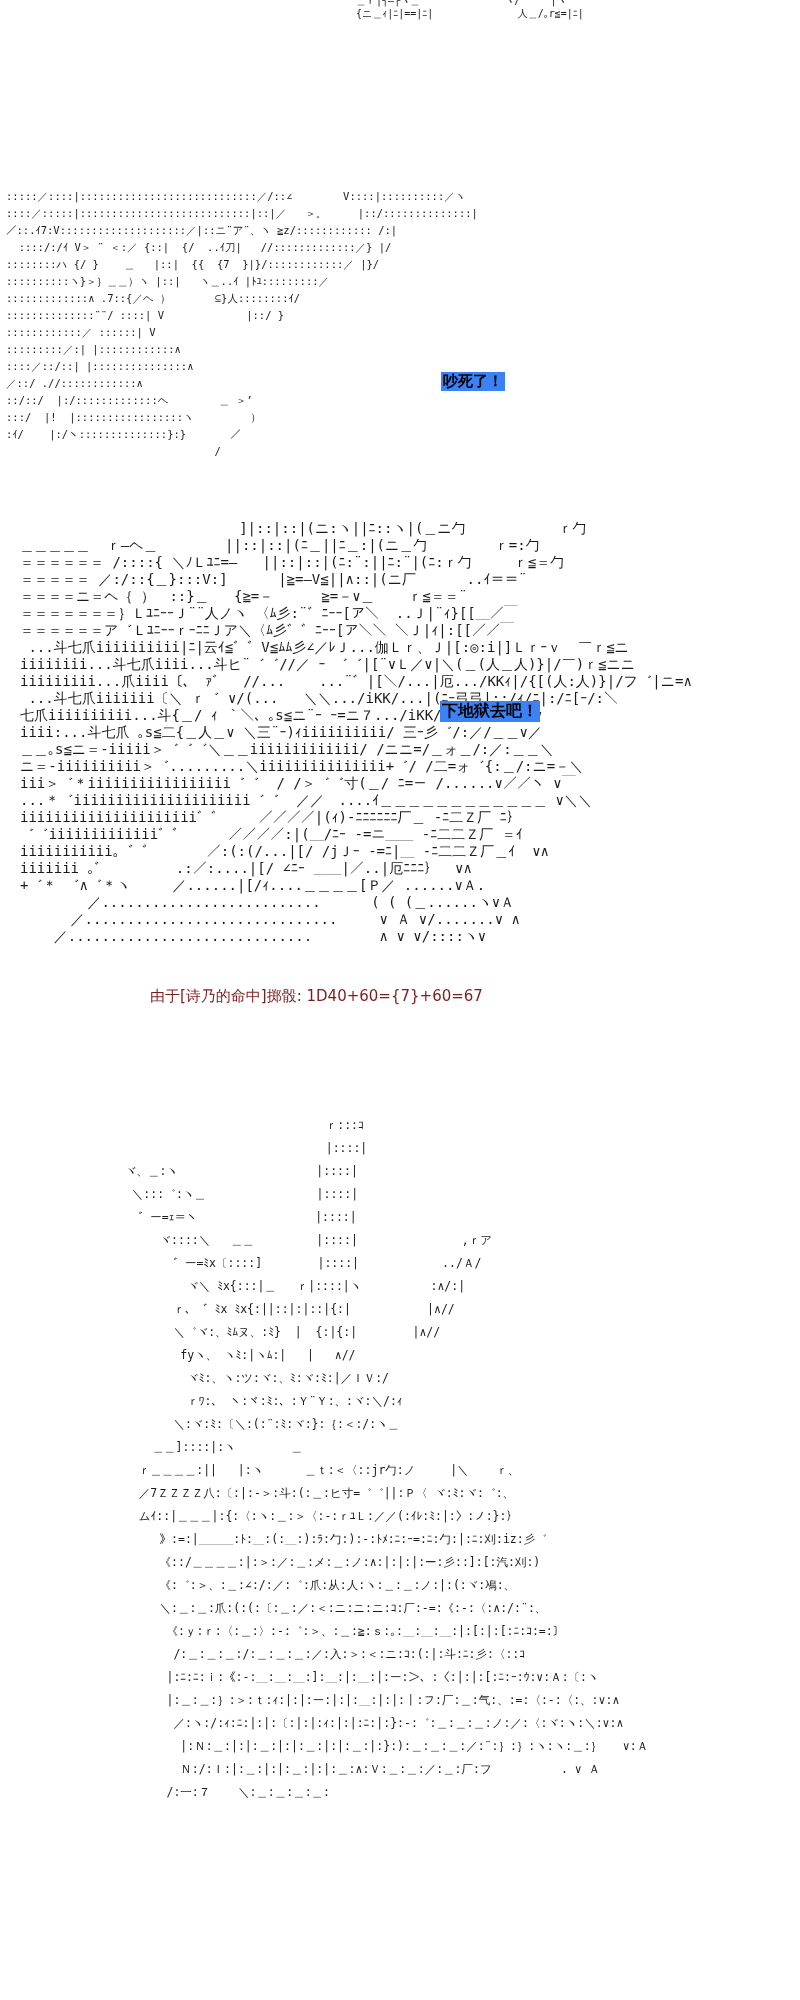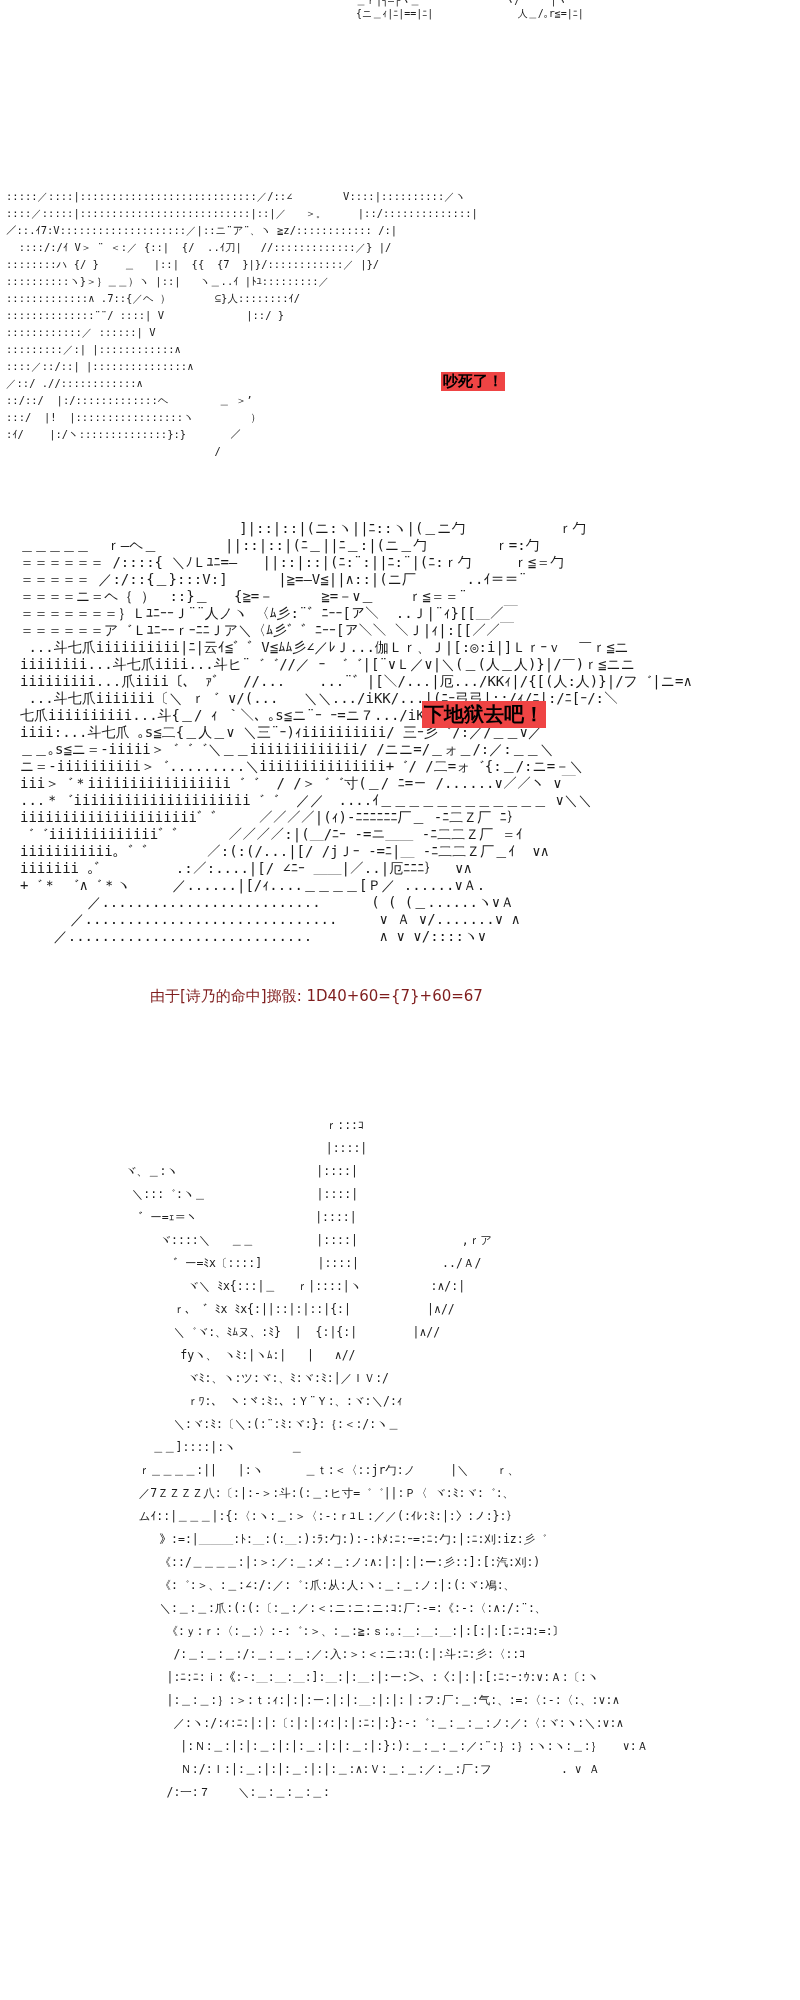--- a/index.html
+++ b/index.html
@@ -26,26 +26,26 @@
   }
   #aa-top   { left: 356px; top: -6px;   font-size: 10px;   line-height: 13px; }
   #aa-p1    { left: 6px;   top: 188px;  font-size: 10.5px; line-height: 17px; }
   #aa-p2    { left: 20px;   top: 520px;  font-size: 14px;   line-height: 17px; }
   #aa-p3    { left: 118px; top: 1114px; font-size: 11.5px; line-height: 23px; }
   .dialogue {
     position: absolute;
     font-family: "DejaVu Sans", "Liberation Sans", sans-serif;
     font-weight: bold;
     color: #000000;
-    background: #ef4444;
+    background: #3b82f6;
     padding: 0 2px;
     white-space: nowrap;
   }
   #dlg-1 { left: 441px; top: 372px; font-size: 15px; }
-  #dlg-2 { left: 422px; top: 701px; font-size: 20px; }
+  #dlg-2 { left: 440px; top: 701px; font-size: 16px; }
   #dice-line {
     position: absolute;
     left: 150px;
     top: 987px;
     font-size: 15px;
     font-weight: 400;
     color: #7f1d1d;
     font-family: "DejaVu Sans", "Liberation Sans", sans-serif;
     white-space: nowrap;
   }

